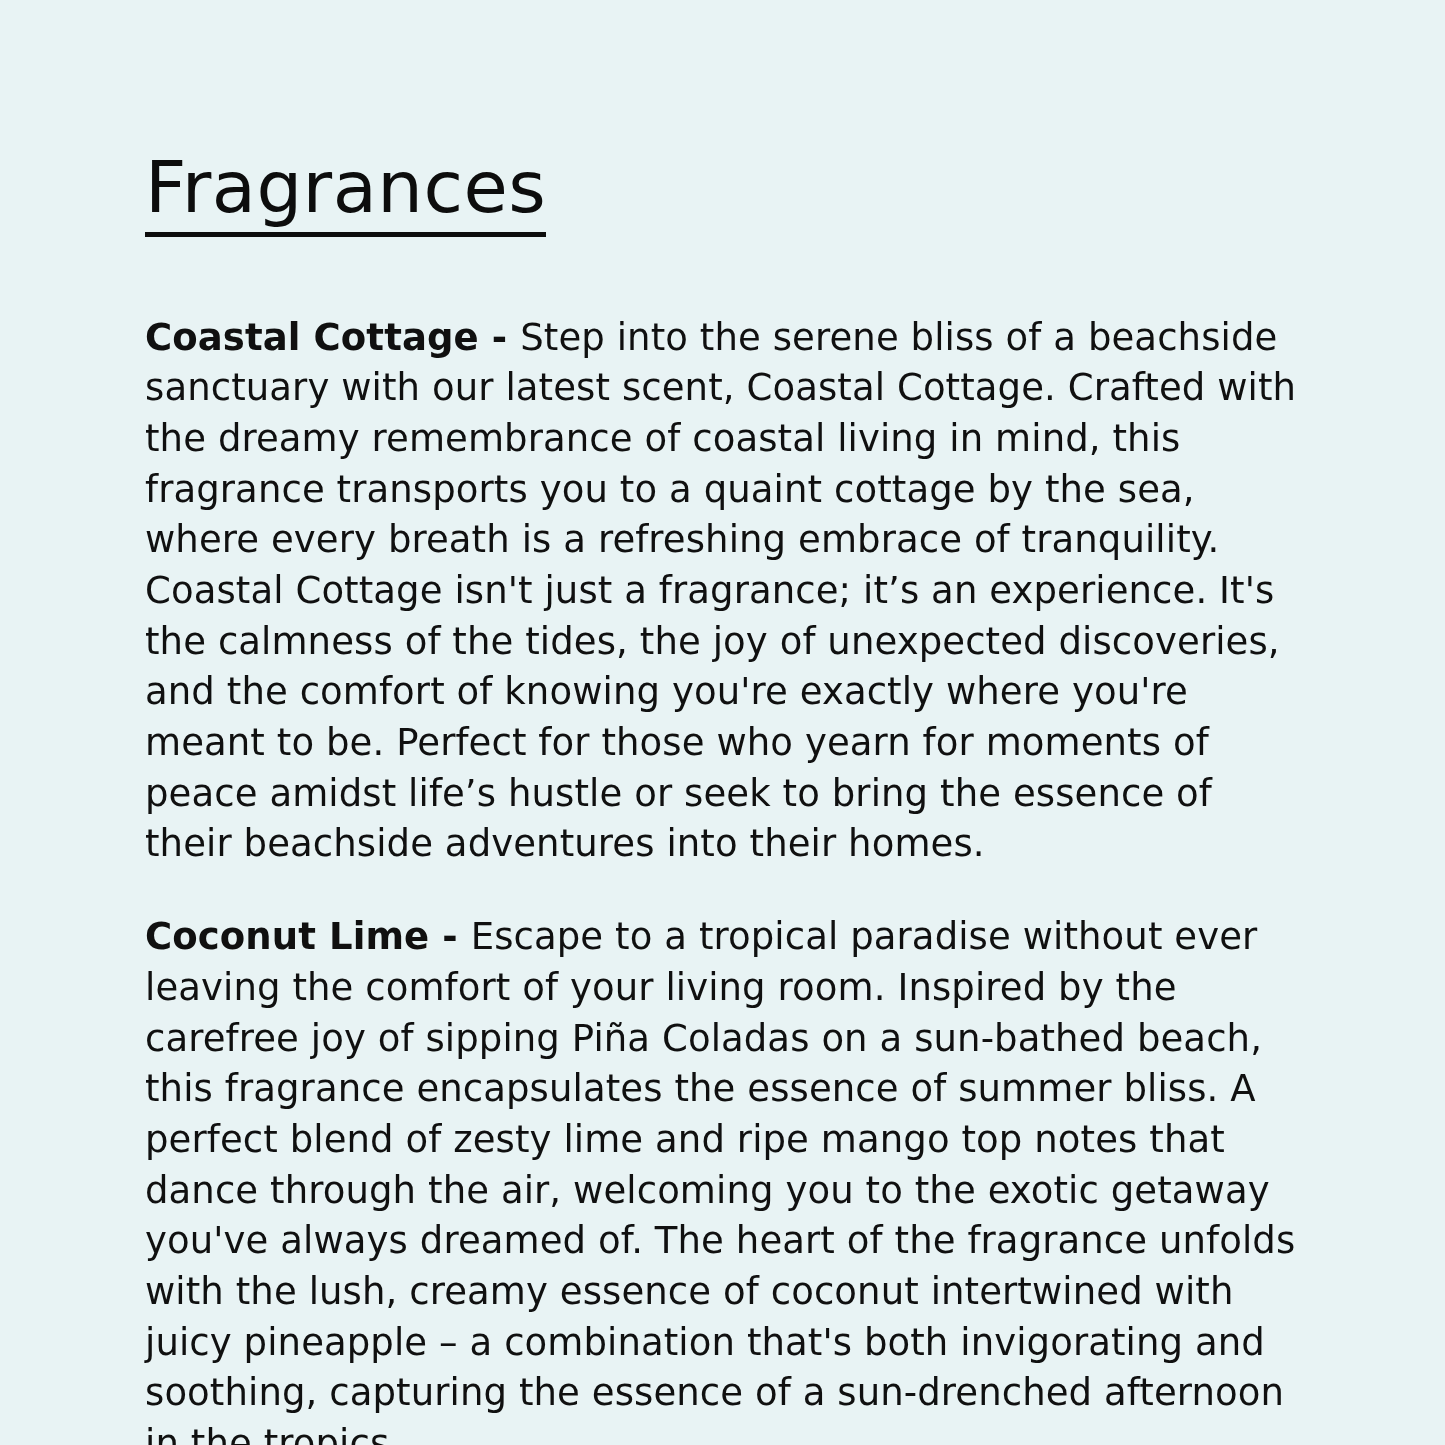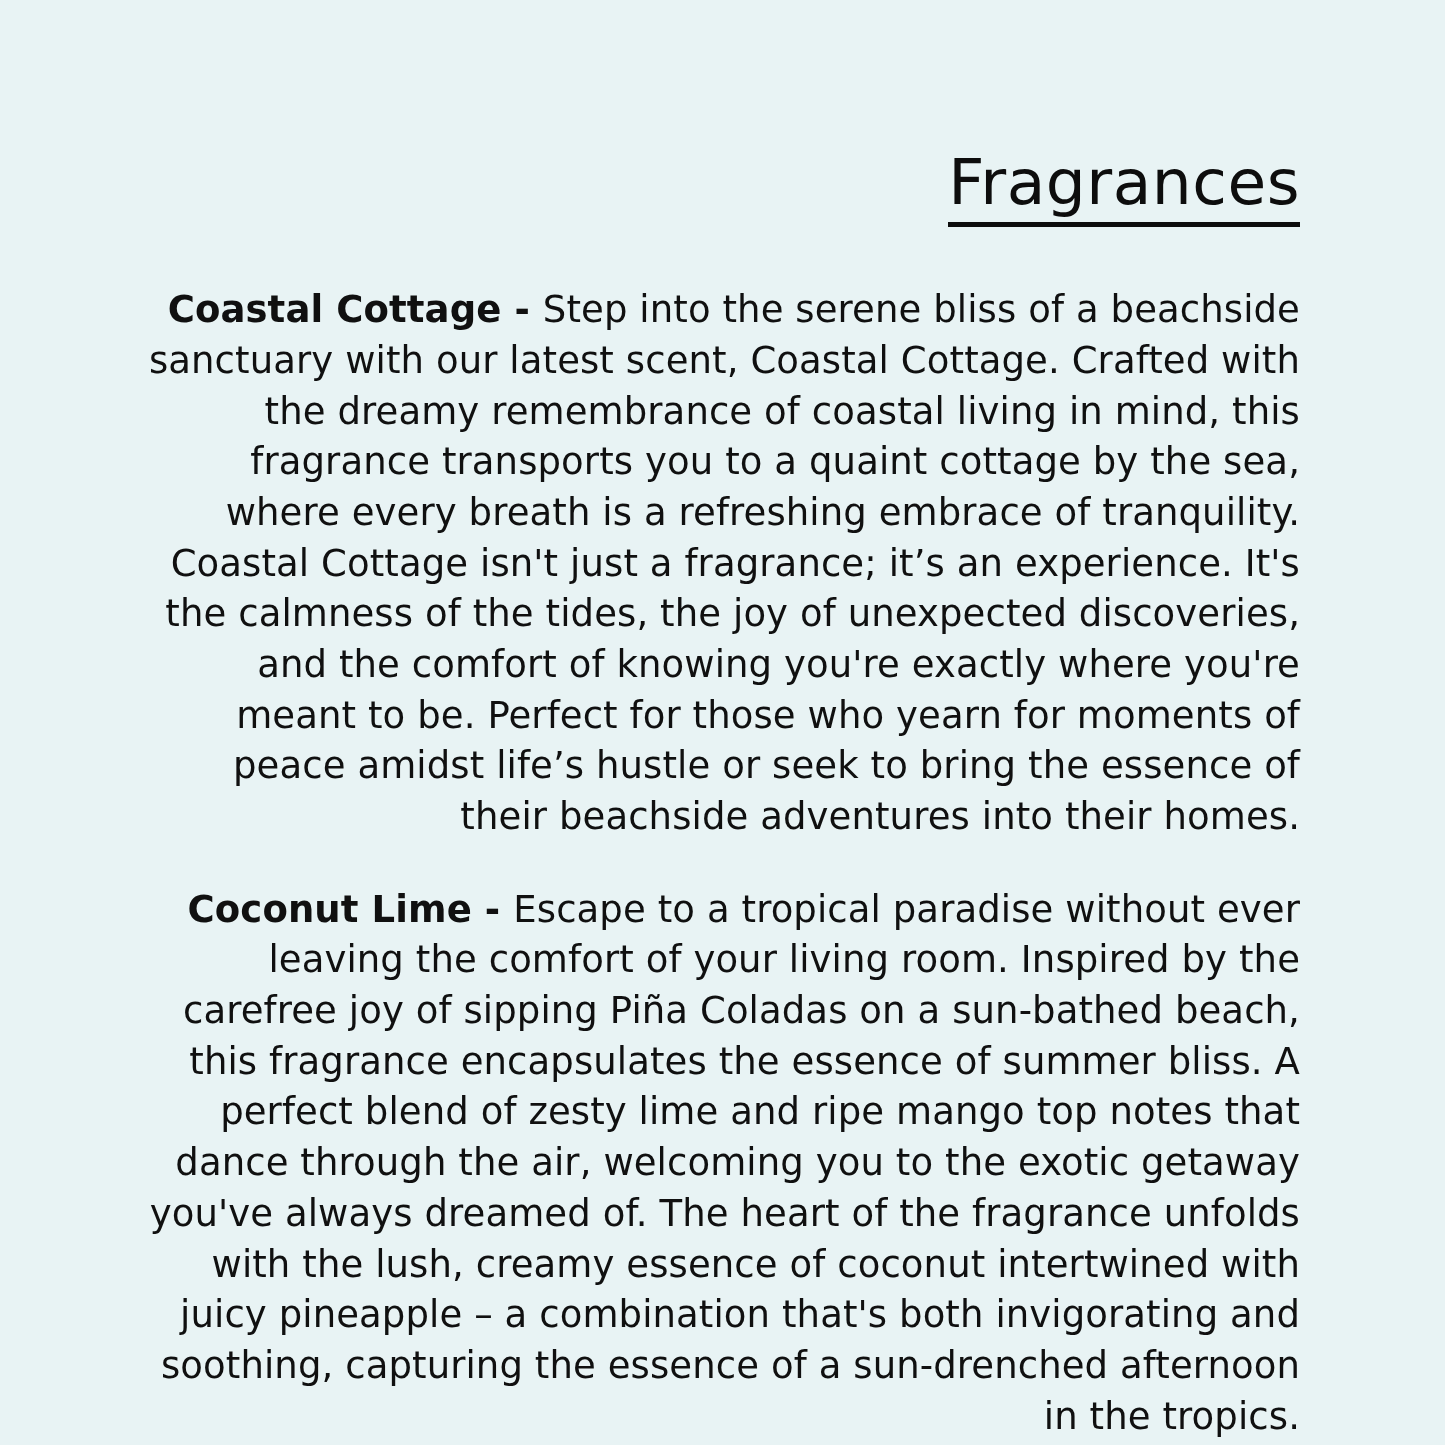--- a/index.html
+++ b/index.html
@@ -15,39 +15,39 @@
     overflow: hidden;
   }
   .page {
     width: 1445px;
     height: 1445px;
     box-sizing: border-box;
     padding: 150px 145px 40px 145px;
     background: #e8f3f4;
   }
   .title {
-    text-align: right;
-    font-size: 63px;
+    text-align: left;
+    font-size: 72px;
     line-height: 1.05;
     font-weight: 400;
     letter-spacing: 0.5px;
-    margin: 0 0 58px 0;
+    margin: 0 0 76px 0;
     color: #0d0d0d;
   }
   .title span {
     display: inline-block;
     border-bottom: 5px solid #0d0d0d;
     padding-bottom: 6px;
   }
   .para {
     font-size: 37px;
     line-height: 1.37;
     color: #101010;
     margin: 0 0 42px 0;
-    text-align: right;
+    text-align: left;
     letter-spacing: 0.1px;
   }
   .para:last-child {
     margin-bottom: 0;
   }
   .lead {
     font-weight: 700;
   }
 </style>
 </head>

